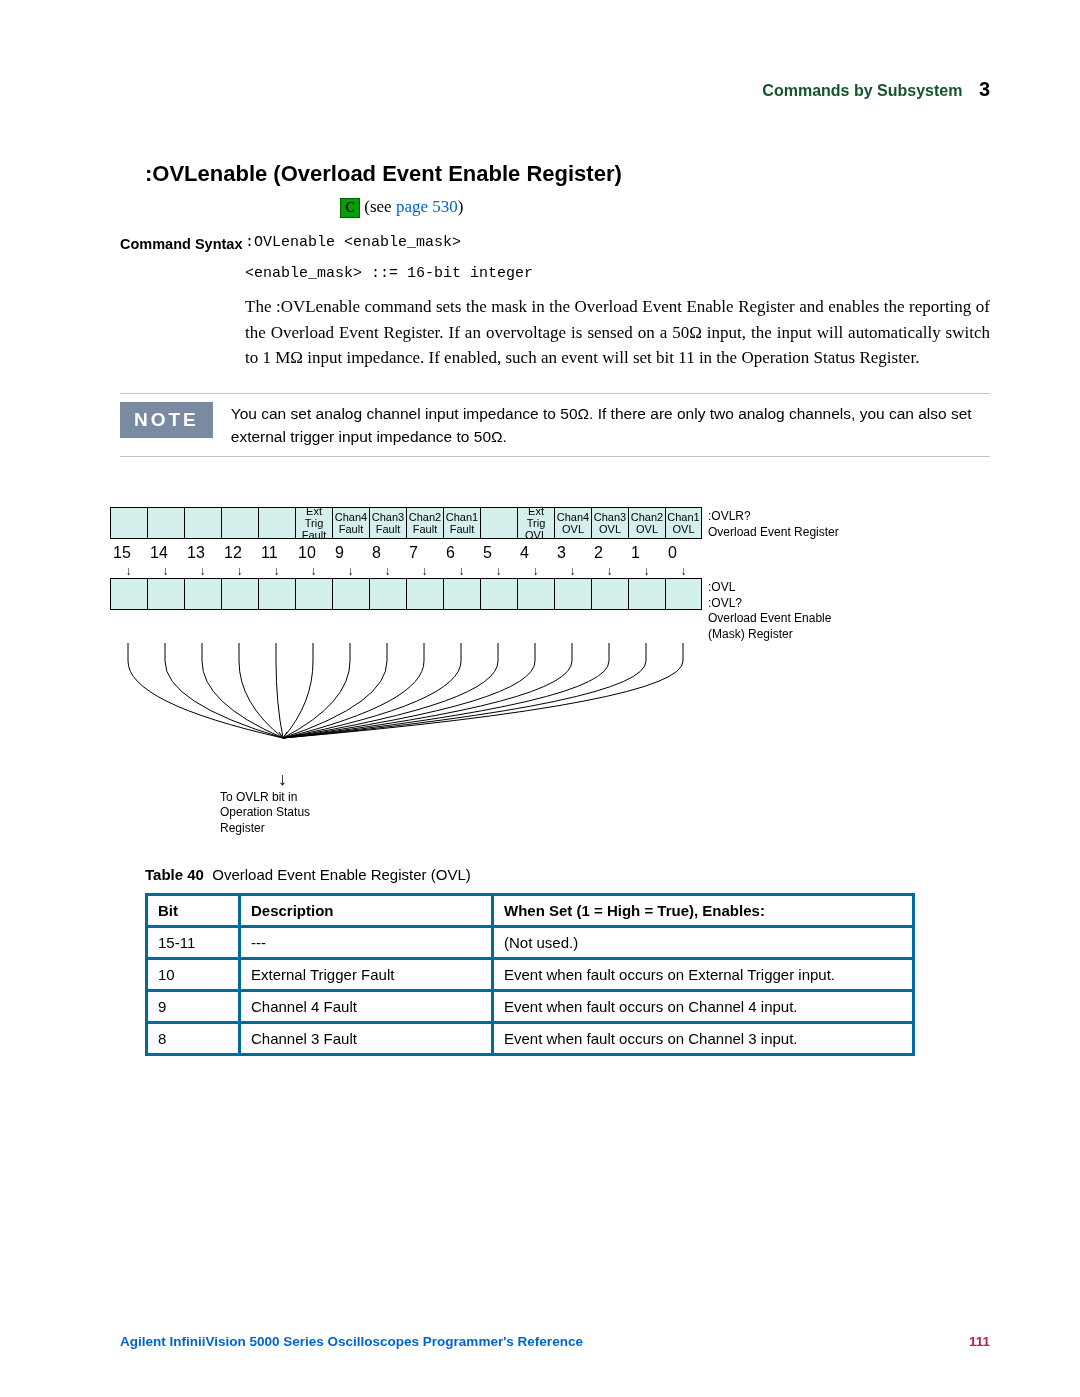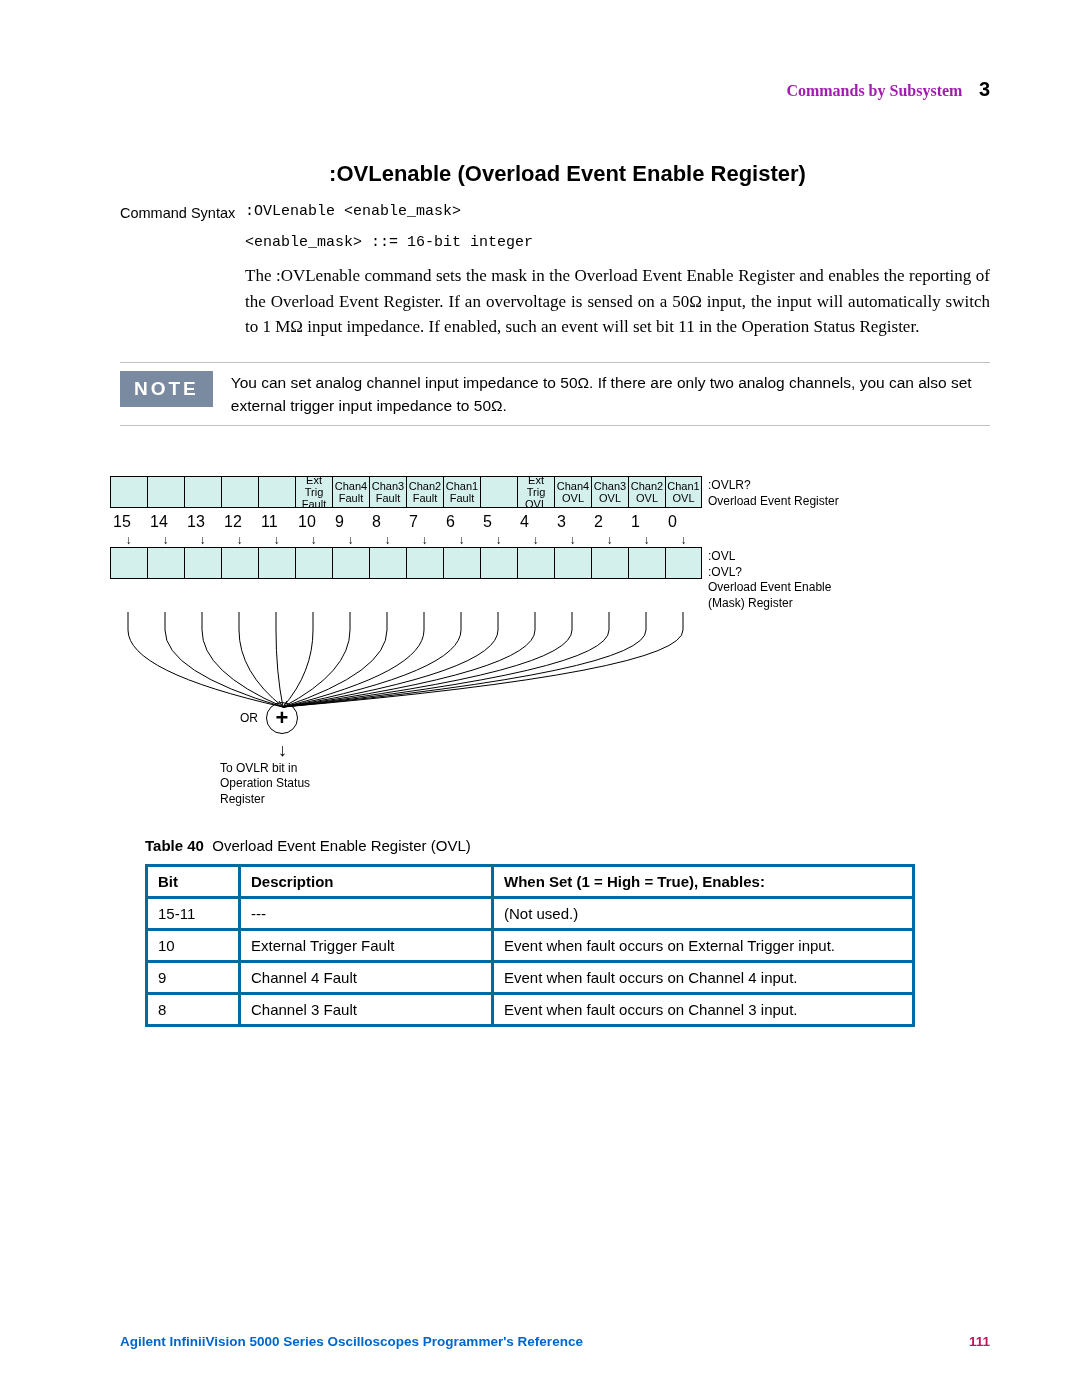--- a/index.html
+++ b/index.html
@@ -17,45 +17,44 @@
     position: relative;
     box-sizing: border-box;
     padding: 78px 90px 50px 120px;
   }
   .header-right {
     text-align: right;
     font-weight: bold;
     font-size: 16px;
     margin-bottom: 60px;
   }
-  .header-right .title { color: #a21caf; font-family: Liberation Serif, serif; }
+  .header-right .title { color: #14532d; }
   .header-right .num { color: #000; margin-left: 12px; font-size:20px;}
   .section-title {
     font-weight: bold;
     font-size: 22px;
     margin-bottom: 10px;
     margin-left:25px;
-    text-align:center;
   }
   .icon-c {
     display: inline-block;
     width: 18px; height: 18px;
     background: #00a000;
     border: 1px solid #006000;
     color: #000;
     font-weight: bold;
     text-align: center;
     line-height: 18px;
     font-size: 14px;
     vertical-align: middle;
   }
   .see-line { margin-left: 220px; font-family: Georgia, serif; font-size:17px;}
   .see-line .link { color: #0066cc; }
   .row { display: flex; margin-top: 16px; }
-  .label-col { width: 125px; font-weight: normal; font-size:14.5px; padding-top:2px;}
+  .label-col { width: 125px; font-weight: bold; font-size:14.5px; padding-top:2px;}
   .content-col { flex: 1; }
   .mono { font-family: "Courier New", monospace; font-size: 15px; }
   .serif { font-family: Georgia, serif; font-size: 17px; line-height: 1.5; }
   .para { margin-top: 12px; text-align: justify;}
   .note-box {
     display: flex;
     margin-top: 22px;
     border-top: 1px solid #c0c0c0;
     border-bottom: 1px solid #c0c0c0;
     padding: 8px 0;
@@ -129,20 +128,24 @@
 
 <div class="page">
 
   <div class="header-right">
     <span class="title">Commands by Subsystem</span>
     <span class="num">3</span>
   </div>
 
   <div class="section-title">:OVLenable (Overload Event Enable Register)</div>
 
+  <div class="see-line">
+    <span class="icon-c">C</span>
+    <span>(see </span><span class="link">page 530</span><span>)</span>
+  </div>
 
   <div class="row">
     <div class="label-col">Command Syntax</div>
     <div class="content-col">
       <div class="mono">:OVLenable &lt;enable_mask&gt;</div>
       <div class="mono" style="margin-top:14px;">&lt;enable_mask&gt; ::= 16-bit integer</div>
       <div class="serif para">The :OVLenable command sets the mask in the Overload Event Enable Register and enables the reporting of the Overload Event Register. If an overvoltage is sensed on a 50Ω input, the input will automatically switch to 1 MΩ input impedance. If enabled, such an event will set bit 11 in the Operation Status Register.</div>
     </div>
   </div>
 
@@ -281,24 +284,20 @@
           <path d="M 388 0 L 388 18 Q 388 60 173 95" stroke="#000" fill="none" stroke-width="1"></path>
           <path d="M 425 0 L 425 18 Q 425 60 173 95" stroke="#000" fill="none" stroke-width="1"></path>
           <path d="M 462 0 L 462 18 Q 462 60 173 95" stroke="#000" fill="none" stroke-width="1"></path>
           <path d="M 499 0 L 499 18 Q 499 60 173 95" stroke="#000" fill="none" stroke-width="1"></path>
           <path d="M 536 0 L 536 18 Q 536 60 173 95" stroke="#000" fill="none" stroke-width="1"></path>
           <path d="M 573 0 L 573 18 Q 573 60 173 95" stroke="#000" fill="none" stroke-width="1"></path>
           <path d="M 169 89 L 173 95 L 177 89" stroke="#000" fill="none"></path>
         </g>
     </svg>
 
-    <div style="display:flex; align-items:center; margin-left:130px; margin-top:-30px;">
-      <span style="font-size:12px; margin-right:8px;">OR</span>
-      <span style="display:inline-flex; width:30px;height:30px;border:1.5px solid #000;border-radius:50%;align-items:center;justify-content:center;font-size:22px;font-weight:bold;">+</span>
-    </div>
     <div style="margin-left:168px; font-size:18px; margin-top:6px;">↓</div>
     <div style="margin-left:110px; font-size:12px; text-align:left; width:140px; line-height:1.3;" id="out-label">To OVLR bit in<br>Operation Status<br>Register</div>
   </div>
 
   <div class="table-caption">
     <b>Table 40</b>&nbsp;&nbsp;<span>Overload Event Enable Register (OVL)</span>
   </div>
 
   <table class="data">
     <thead>

